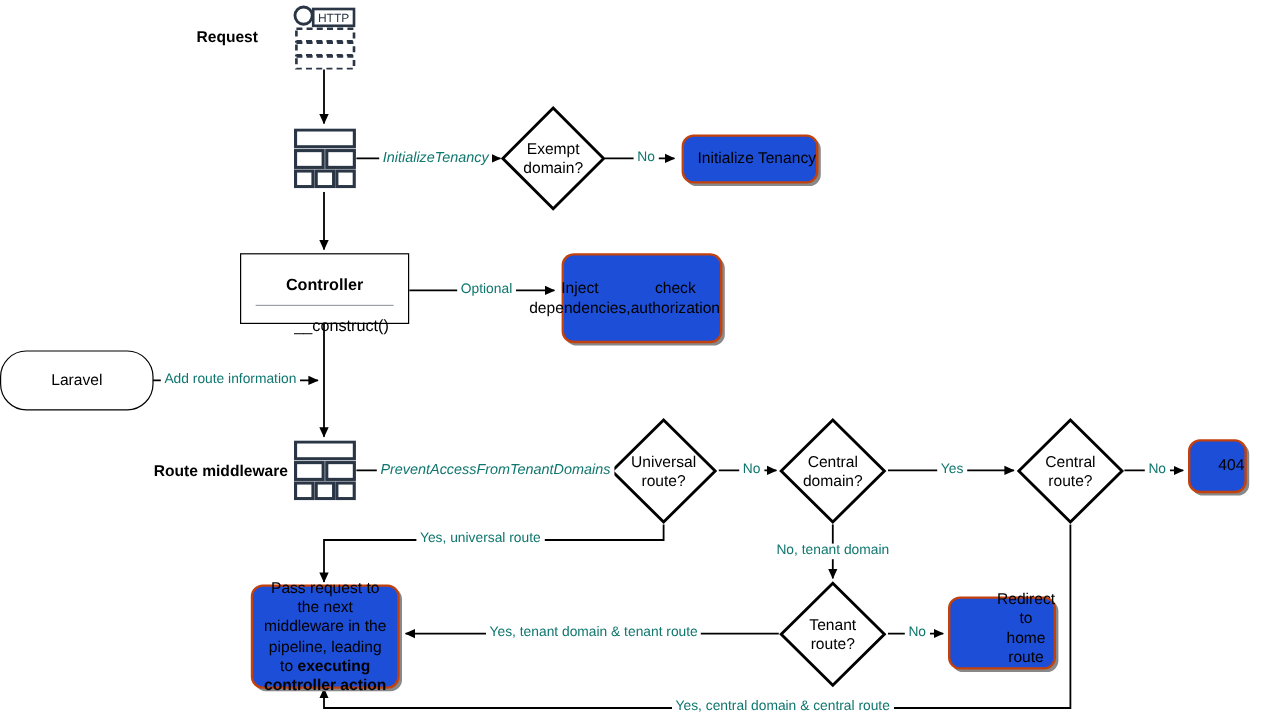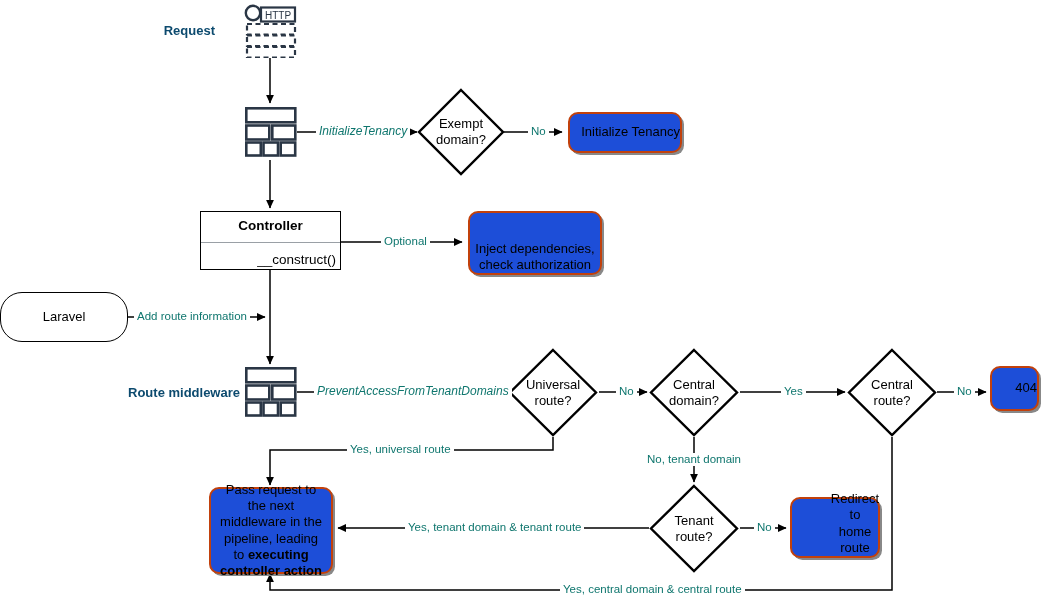--- a/index.html
+++ b/index.html
@@ -48,21 +48,21 @@
     border-radius: 10px;
     background: #1d4ed8;
     box-shadow: 2.5px 2.5px 0 -0.5px #888;
     justify-content: flex-end;
   }
   
   .uml {
     border: 1.4px solid #000;
     background: #fff;
     display: block;
-    padding: 0;
+    padding: 12px;
   }
   .uml .uml-title {
     font-weight: bold;
     font-size: 13.5px;
     text-align: center;
     padding: 6px 4px 7px 4px;
     border-bottom: 1px solid #9aa0a6;
   }
   .uml .uml-body {
     text-align: right;
@@ -96,21 +96,21 @@
   }
   .elabel.ital {
     font-style: italic;
     font-size: 12px;
   }
   
   .role-label {
     position: absolute;
     font-weight: bold;
     font-size: 13px;
-    color: #0c4a6e;
+    color: #000000;
     white-space: nowrap;
     text-align: right;
   }
   
   .http-icon {
     position: absolute;
   }
   
   .stack-icon {
     position: absolute;
@@ -216,21 +216,21 @@
 
   <div class="node rounded" style="left:568px; top:112px; width:114px; height:41px;">
     <span>Initialize Tenancy</span>
   </div>
 
   <div class="node uml" style="left:200px; top:211px; width:141px; height:59px;">
     <div class="uml-title">Controller</div>
     <div class="uml-body">__construct()</div>
   </div>
 
-  <div class="node rounded" style="left:468px; top:211px; width:134px; height:64px; flex-direction:column;">
+  <div class="node rounded" style="left:468px; top:211px; width:134px; height:75px; flex-direction:row;">
     <span>Inject dependencies,</span>
     <span>check authorization</span>
   </div>
 
   <div class="node rect" style="left:0px; top:292px; width:128px; height:50px;border-radius:22px;">
     <span>Laravel</span>
   </div>
 
   <div class="node diamond" style="left:508px; top:348px; width:90px; height:89px;">
     <svg width="90" height="89" viewBox="0 0 90 89">

